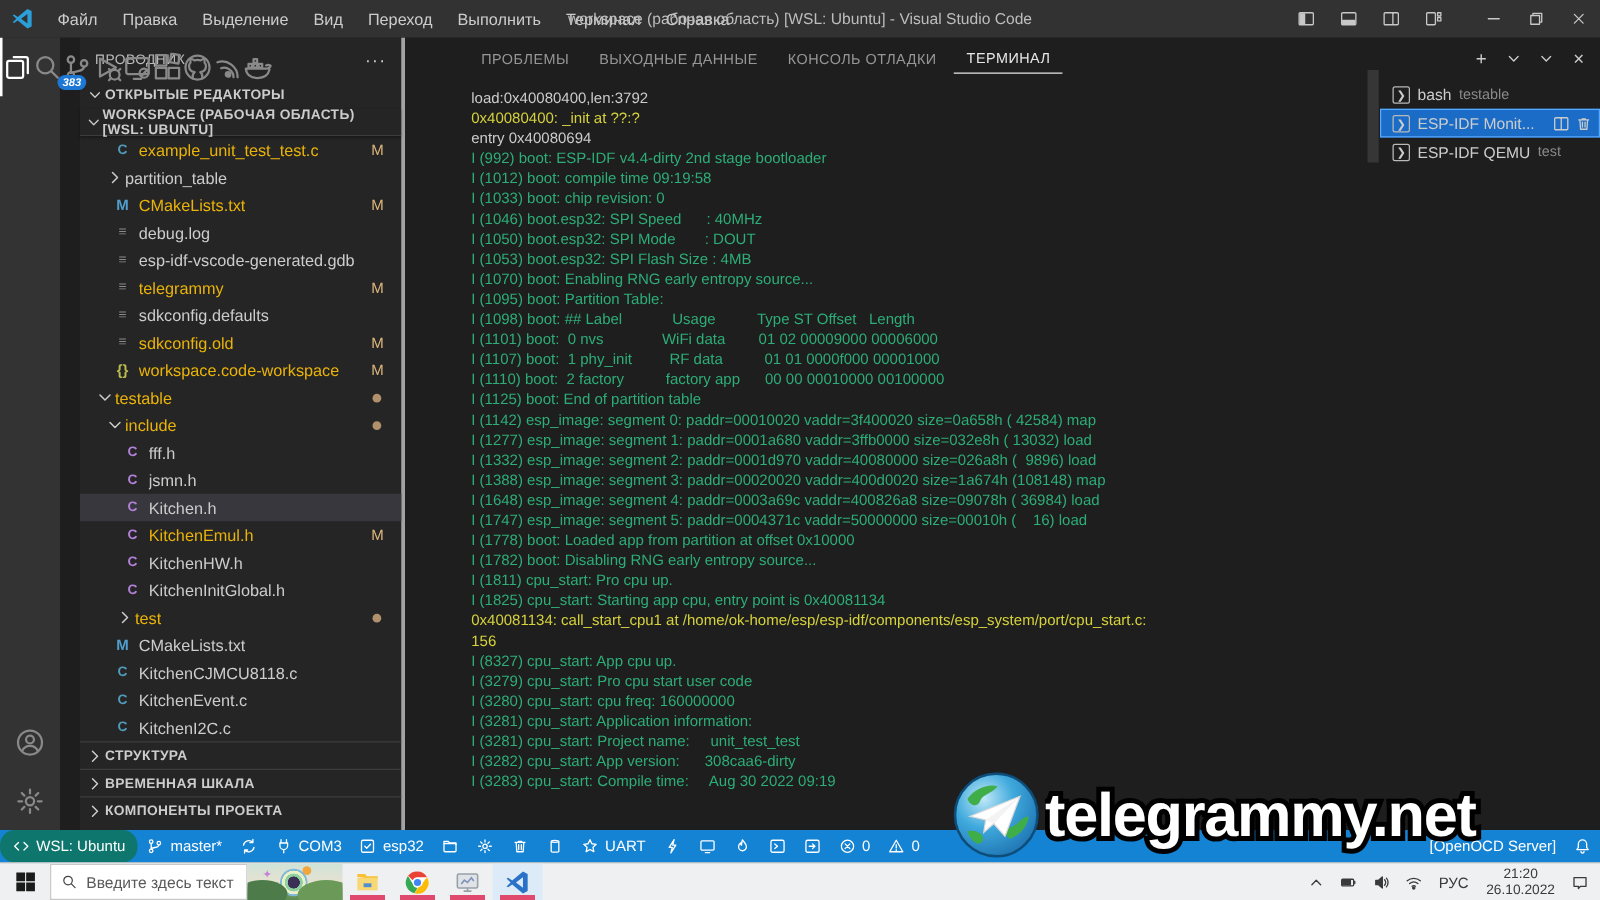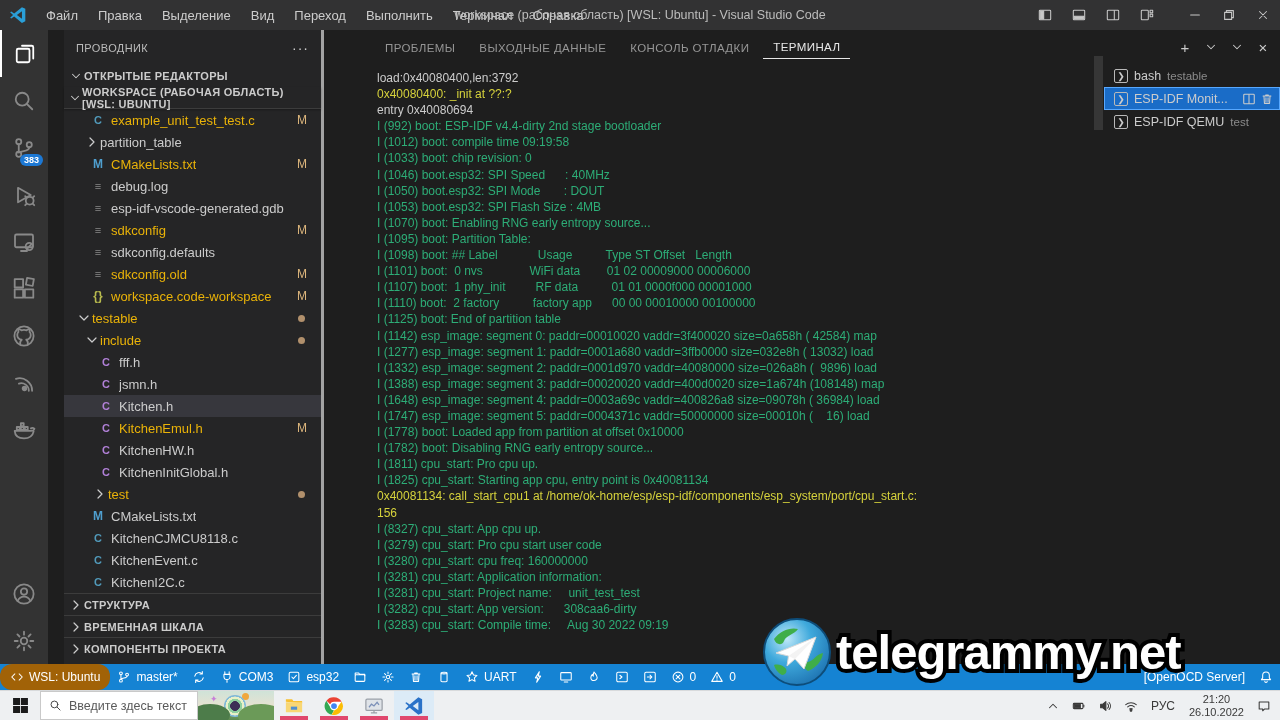--- a/index.html
+++ b/index.html
@@ -14,21 +14,21 @@
   .menus { display:flex; gap:2px; }
   .menu-item { padding:3px 9px; border-radius:4px; cursor:default; }
   .tb-title { position:absolute; left:0; right:0; text-align:center; font-size:12.5px; color:#bdbdbd; pointer-events:none; }
   .win-controls { position:absolute; right:0; top:0; height:30px; display:flex; align-items:center; }
   .wc { width:34px; height:30px; display:flex; align-items:center; justify-content:center; color:#c8c8c8; }
   .wc svg { width:14px; height:14px; }
   .layout-icons { display:flex; margin-right:14px; }
 
   
   .activitybar { position:absolute; left:0; top:30px; width:48px; height:634px; background:#333333; z-index:5; display:flex; flex-direction:column;}
-  .abar-top { flex:1; display:flex; flex-direction:column; }
+  .abar-top { flex:1; display:flex; flex-direction:row;font-style:italic; }
   .abar-item { position:relative; height:47px; display:flex; align-items:center; justify-content:center; color:#898989; }
   .abar-item.active { color:#ffffff; border-left:2px solid #ffffff; }
   .abar-item svg { width:24px; height:24px; }
   .abar-badge { position:absolute; right:5px; bottom:5px; background:#1c78d4; color:#fff; font-size:9px;
     border-radius:9px; padding:1px 4px; font-weight:bold; }
 
   
   .sidebar { position:absolute; left:64px; top:30px; width:260px; height:634px; background:#252526; color:#cccccc; z-index:4; border-right:3px solid #a3a3a3;}
   .sb-title { height:35px; display:flex; align-items:center; padding:0 12px; font-size:11px; color:#bbbbbb; letter-spacing:.4px;}
   .sb-title .more { margin-left:auto; font-size:14px; letter-spacing:1px; color:#cccccc; }
@@ -68,21 +68,21 @@
   .tlist-row .sub { color:#8b8b8b; margin-left:6px; font-size:11.5px; }
   .tlist-row.selected { background:#1a6cc7; outline:1px solid #57a8ff; outline-offset:-1px; }
   .tlist-row .acts { margin-left:auto; display:flex; gap:4px; padding-right:6px; }
   .tlist-row .acts svg { width:14px; height:14px; }
 
   
   .statusbar { position:absolute; left:0; top:664px; width:1280px; height:26px; background:#1583d3; color:#ffffff;
     display:flex; align-items:center; font-size:12px; z-index:10; }
   .sb-item { display:flex; align-items:center; gap:5px; padding:0 7px; height:26px; white-space:nowrap;}
   .sb-item svg { width:14px; height:14px; }
-  .sb-item.remote { background:#a16207; padding:0 10px;border-radius:12px; }
+  .sb-item.remote { background:#0f766e; padding:0 10px;border-radius:12px; }
   .sb-right { margin-left:auto; display:flex; align-items:center; }
 
   
   .taskbar { position:absolute; left:0; top:690px; width:1280px; height:30px; background:#eef0f2;
     display:flex; align-items:stretch; z-index:90; border-top:1px solid #d8dadc;}
   .tb-btn { width:40px; display:flex; align-items:center; justify-content:center; }
   .tb-btn svg { width:17px; height:17px; }
   .tsearch { width:158px; background:#ffffff; border:1px solid #c9c9c9; display:flex; align-items:center; gap:7px;
     padding:0 8px; color:#5a5a5a; font-size:12.5px; }
   .tsearch svg { width:13px; height:13px; flex:0 0 13px;}
@@ -304,21 +304,21 @@
         <div class="tree-row" style="padding-left: 26px;">
           <span class="ficon lines">≡</span>
           <span class="lbl">debug.log</span>
         </div>
         <div class="tree-row" style="padding-left: 26px;">
           <span class="ficon lines">≡</span>
           <span class="lbl">esp-idf-vscode-generated.gdb</span>
         </div>
         <div class="tree-row" style="padding-left: 26px;">
           <span class="ficon lines">≡</span>
-          <span class="lbl mod">sdkconfig</span>
+          <span class="lbl mod">telegrammy</span>
           <span class="badge">M</span>
         </div>
         <div class="tree-row" style="padding-left: 26px;">
           <span class="ficon lines">≡</span>
           <span class="lbl">sdkconfig.defaults</span>
         </div>
         <div class="tree-row" style="padding-left: 26px;">
           <span class="ficon lines">≡</span>
           <span class="lbl mod">sdkconfig.old</span>
           <span class="badge">M</span>

